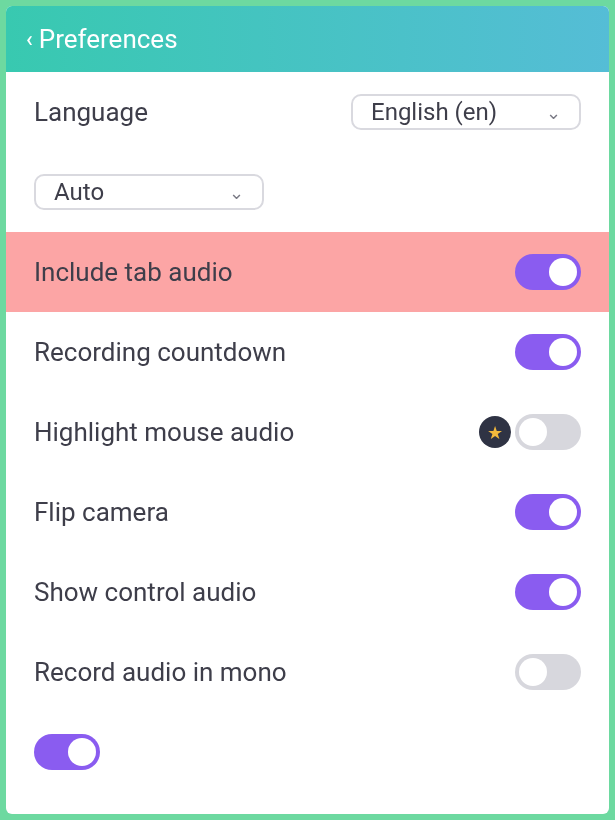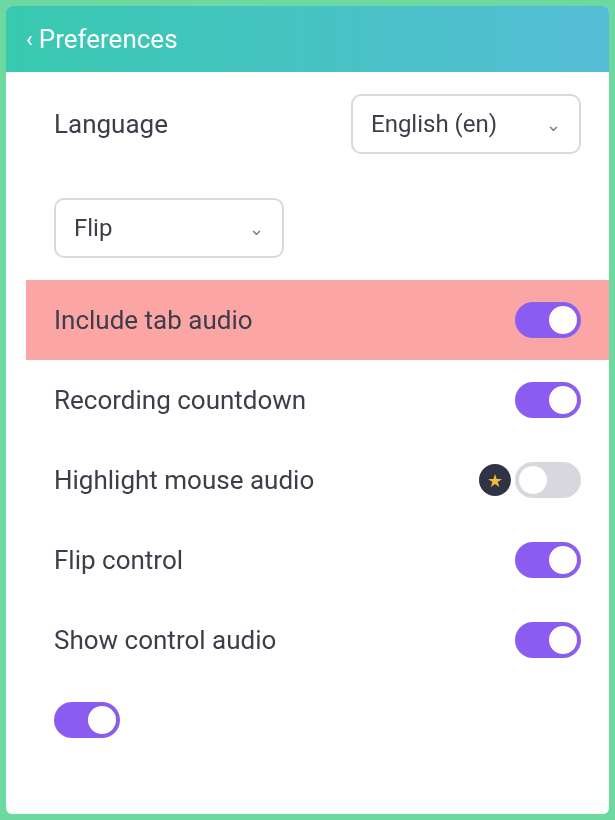--- a/index.html
+++ b/index.html
@@ -38,38 +38,37 @@
     .settings-list {
       flex: 1;
       display: flex;
       flex-direction: column;
     }
     .row {
       display: flex;
       align-items: center;
       padding: 22px 28px;
       gap: 12px;
-      margin-left: 20px;
     }
     .row.highlighted {
       background: #fca5a5;
     }
     .row-label {
       flex: 1;
       font-size: 26px;
       color: #3e3e4a;
       font-weight: 400;
     }
     .select {
       display: flex;
       align-items: center;
       justify-content: space-between;
       border: 2px solid #d9d9df;
       border-radius: 10px;
-      padding: 14px 18px;
+      padding: 2px 18px;
       font-size: 24px;
       color: #3e3e4a;
       min-width: 230px;
       cursor: pointer;
       background: #ffffff;
     }
     .select .chev {
       color: #7a7a85;
       font-size: 18px;
     }
@@ -126,21 +125,21 @@
     <div class="row">
       <span class="row-label">Language</span>
       <div class="select">
         <span>English (en)</span>
         <span class="chev">⌄</span>
       </div>
     </div>
 
     <div class="row">
       <div class="select">
-        <span>Flip</span>
+        <span>Auto</span>
         <span class="chev">⌄</span>
       </div>
     </div>
 
     <div class="row highlighted">
       <span class="row-label">Include tab audio</span>
       <div class="toggle on">
         <div class="toggle-knob"></div>
       </div>
     </div>
@@ -156,33 +155,39 @@
       <span class="row-label">Highlight mouse audio</span>
       <div class="right-group">
         <div class="badge-star">★</div>
         <div class="toggle off">
           <div class="toggle-knob"></div>
         </div>
       </div>
     </div>
 
     <div class="row">
-      <span class="row-label">Flip control</span>
+      <span class="row-label">Flip camera</span>
       <div class="toggle on">
         <div class="toggle-knob"></div>
       </div>
     </div>
 
     <div class="row">
       <span class="row-label">Show control audio</span>
       <div class="toggle on">
         <div class="toggle-knob"></div>
       </div>
     </div>
 
+    <div class="row">
+      <span class="row-label">Record audio in mono</span>
+      <div class="toggle off">
+        <div class="toggle-knob"></div>
+      </div>
+    </div>
 
     <div class="row">
       <div class="toggle on">
         <div class="toggle-knob"></div>
       </div>
     </div>
 
   </div>
 </div>
 

